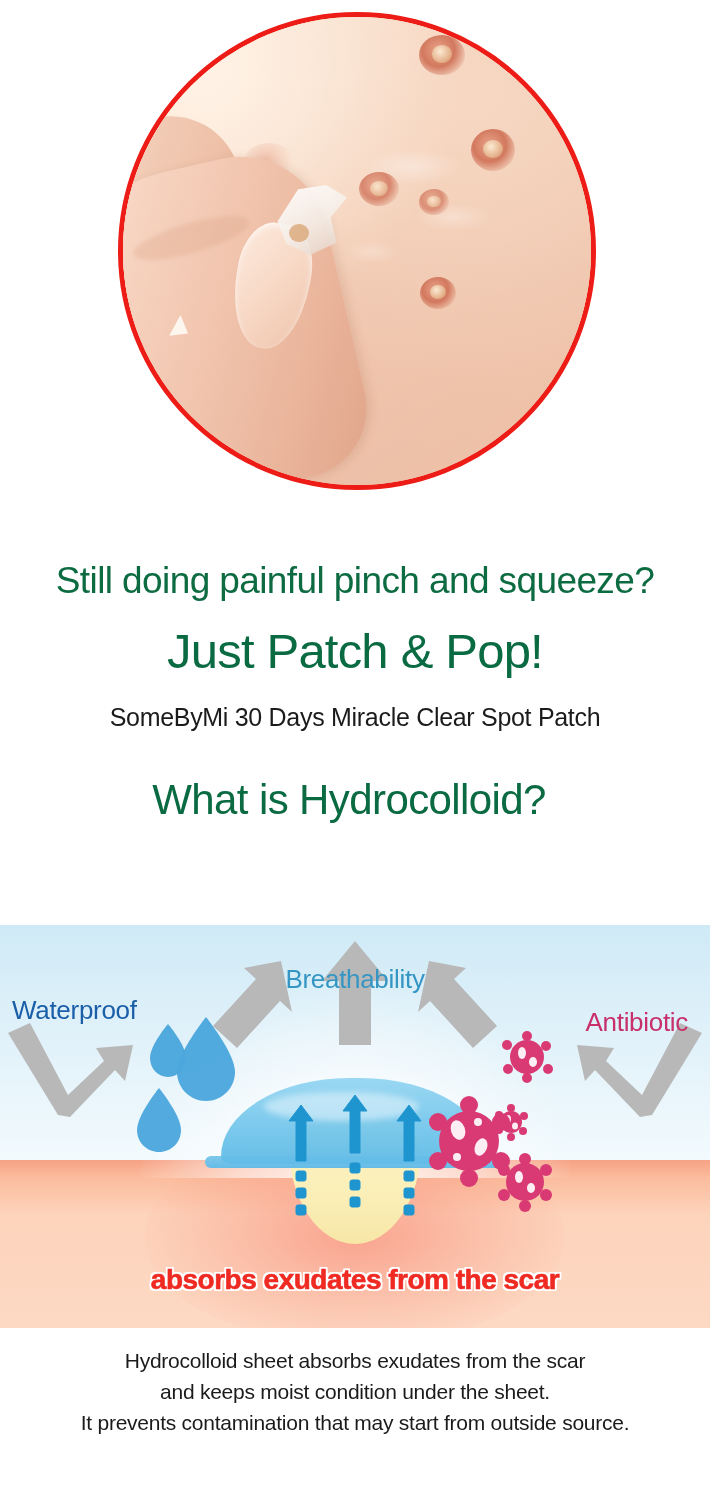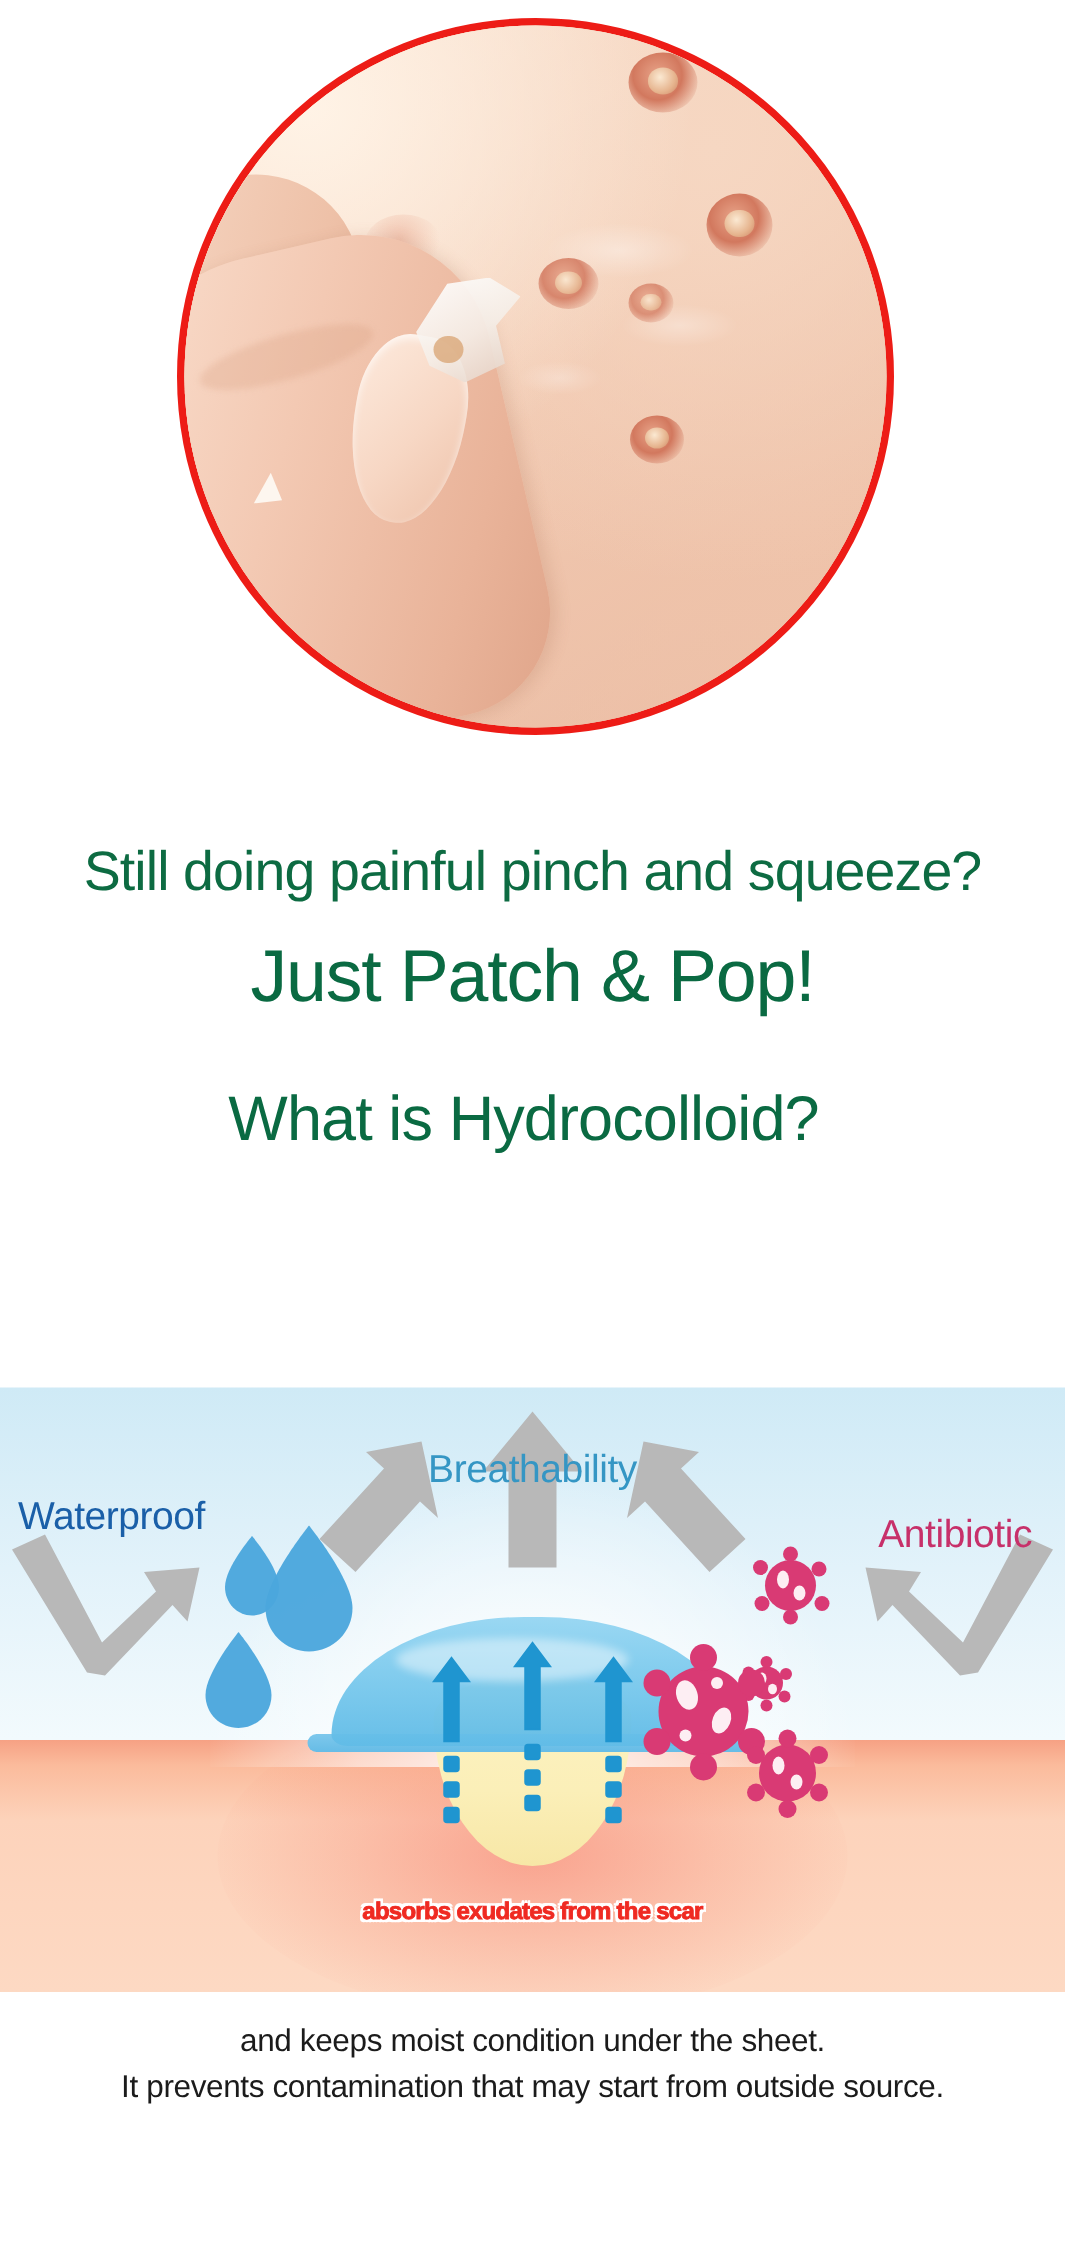--- a/index.html
+++ b/index.html
@@ -273,22 +273,22 @@
     white-space: nowrap;
   }
   .label-waterproof { left: 12px; top: 72px;  color: #1a5fa8; }
   .label-breath     { left: 50%; top: 41px; transform: translateX(-50%); color: #3596c4; }
   .label-antibiotic { right: 22px; top: 84px; color: #c7306a; }
 
   .red-caption {
     position: absolute;
     left: 50%;
     transform: translateX(-50%);
-    bottom: 44px;
-    font-size: 16px;
+    bottom: 32px;
+    font-size: 28px;
     font-weight: 700;
     letter-spacing: -0.5px;
     color: #ef2a22;
     white-space: nowrap;
     -webkit-text-stroke: 0.6px #ef2a22;
     text-shadow:
       -2px -2px 0 #ffffff,  2px -2px 0 #ffffff,
       -2px  2px 0 #ffffff,  2px  2px 0 #ffffff,
       -2px  0   0 #ffffff,  2px  0   0 #ffffff,
        0   -2px 0 #ffffff,  0    2px 0 #ffffff;
@@ -346,20 +346,21 @@
     <div class="knuckle"></div>
     <div class="nail"></div>
     <div class="flake"></div>
     <div class="patch-peel"></div>
   </div>
 </div>
 
 <div class="headline-block">
   <p class="kicker">Still doing painful pinch and squeeze?</p>
   <p class="hero">Just Patch &amp; Pop!</p>
+  <p class="product-name">SomeByMi 30 Days Miracle Clear Spot Patch</p>
   <p class="section-q">What is Hydrocolloid?</p>
 </div>
 
 <div class="diagram">
 
   <div class="skin-layer">
     <div class="skin-glow"></div>
   </div>
 
   <div class="radial-glow"></div>
@@ -465,15 +466,16 @@
   </svg>
 
   <div class="label label-waterproof">Waterproof</div>
   <div class="label label-breath">Breathability</div>
   <div class="label label-antibiotic">Antibiotic</div>
 
   <div class="red-caption">absorbs exudates from the scar</div>
 </div>
 
 <div class="footer-copy">
+  <div>Hydrocolloid sheet absorbs exudates from the scar</div>
   <div>and keeps moist condition under the sheet.</div>
   <div>It prevents contamination that may start from outside source.</div>
 </div>
 
 </body></html>

